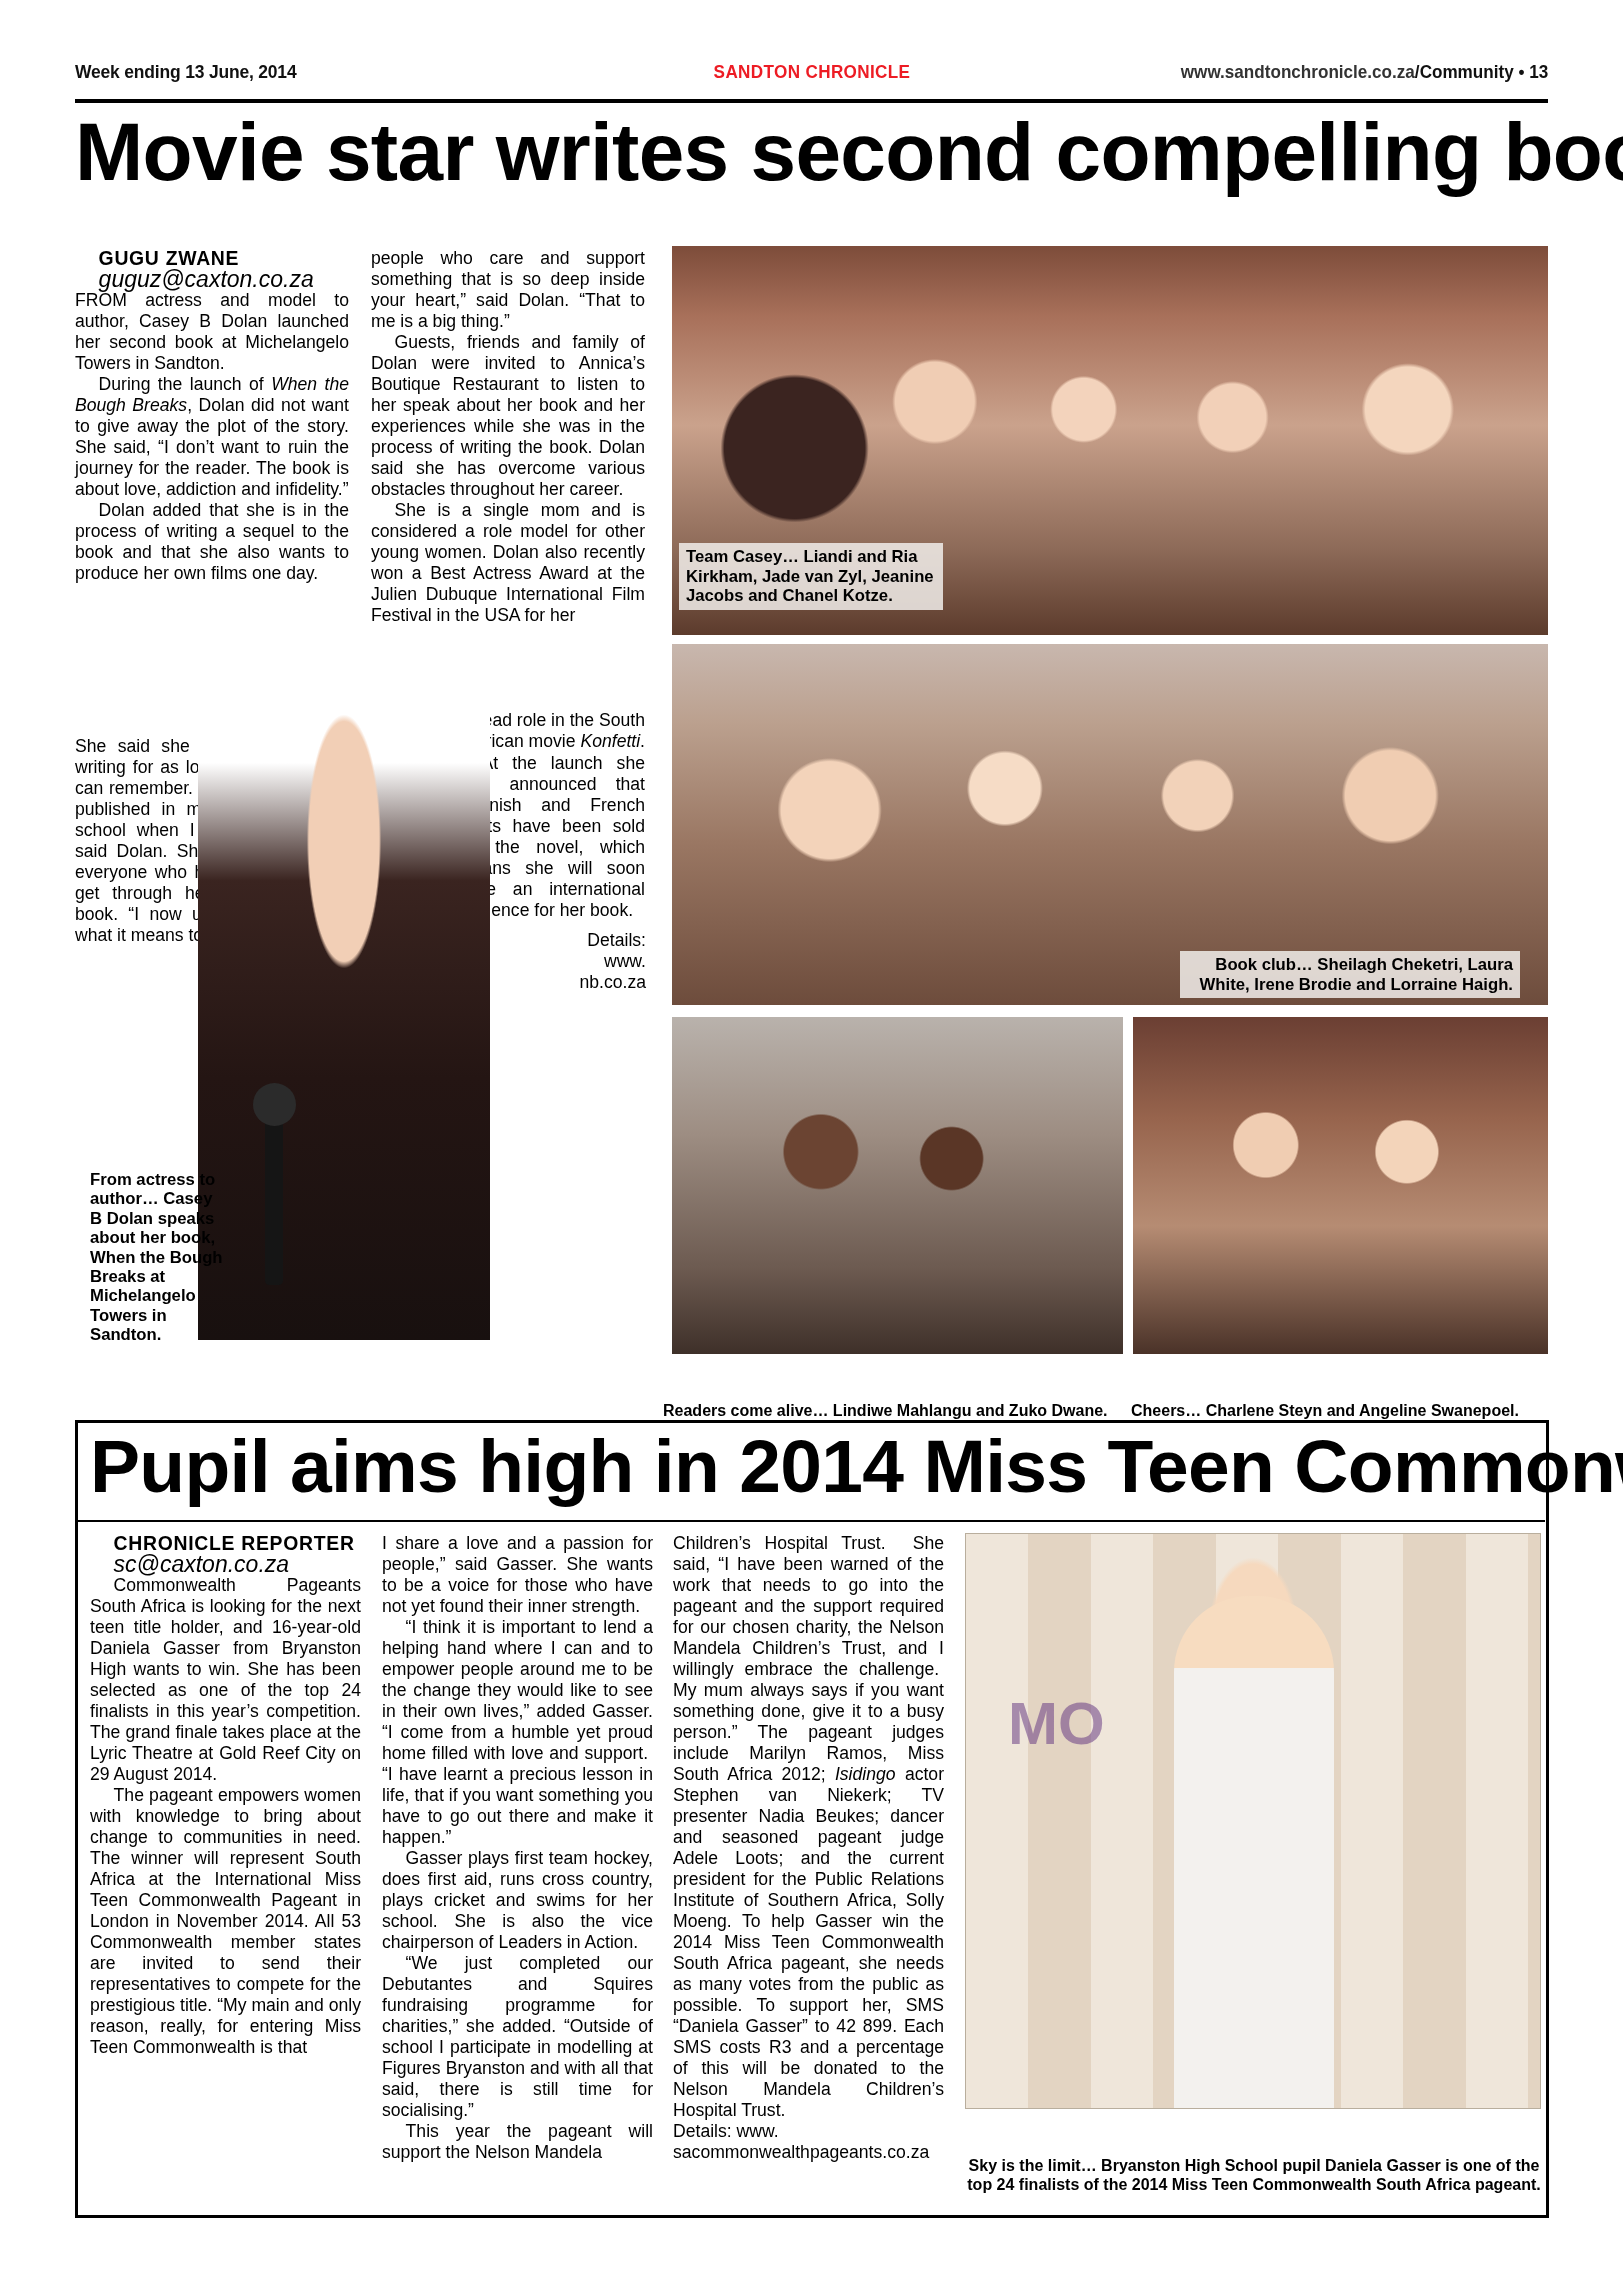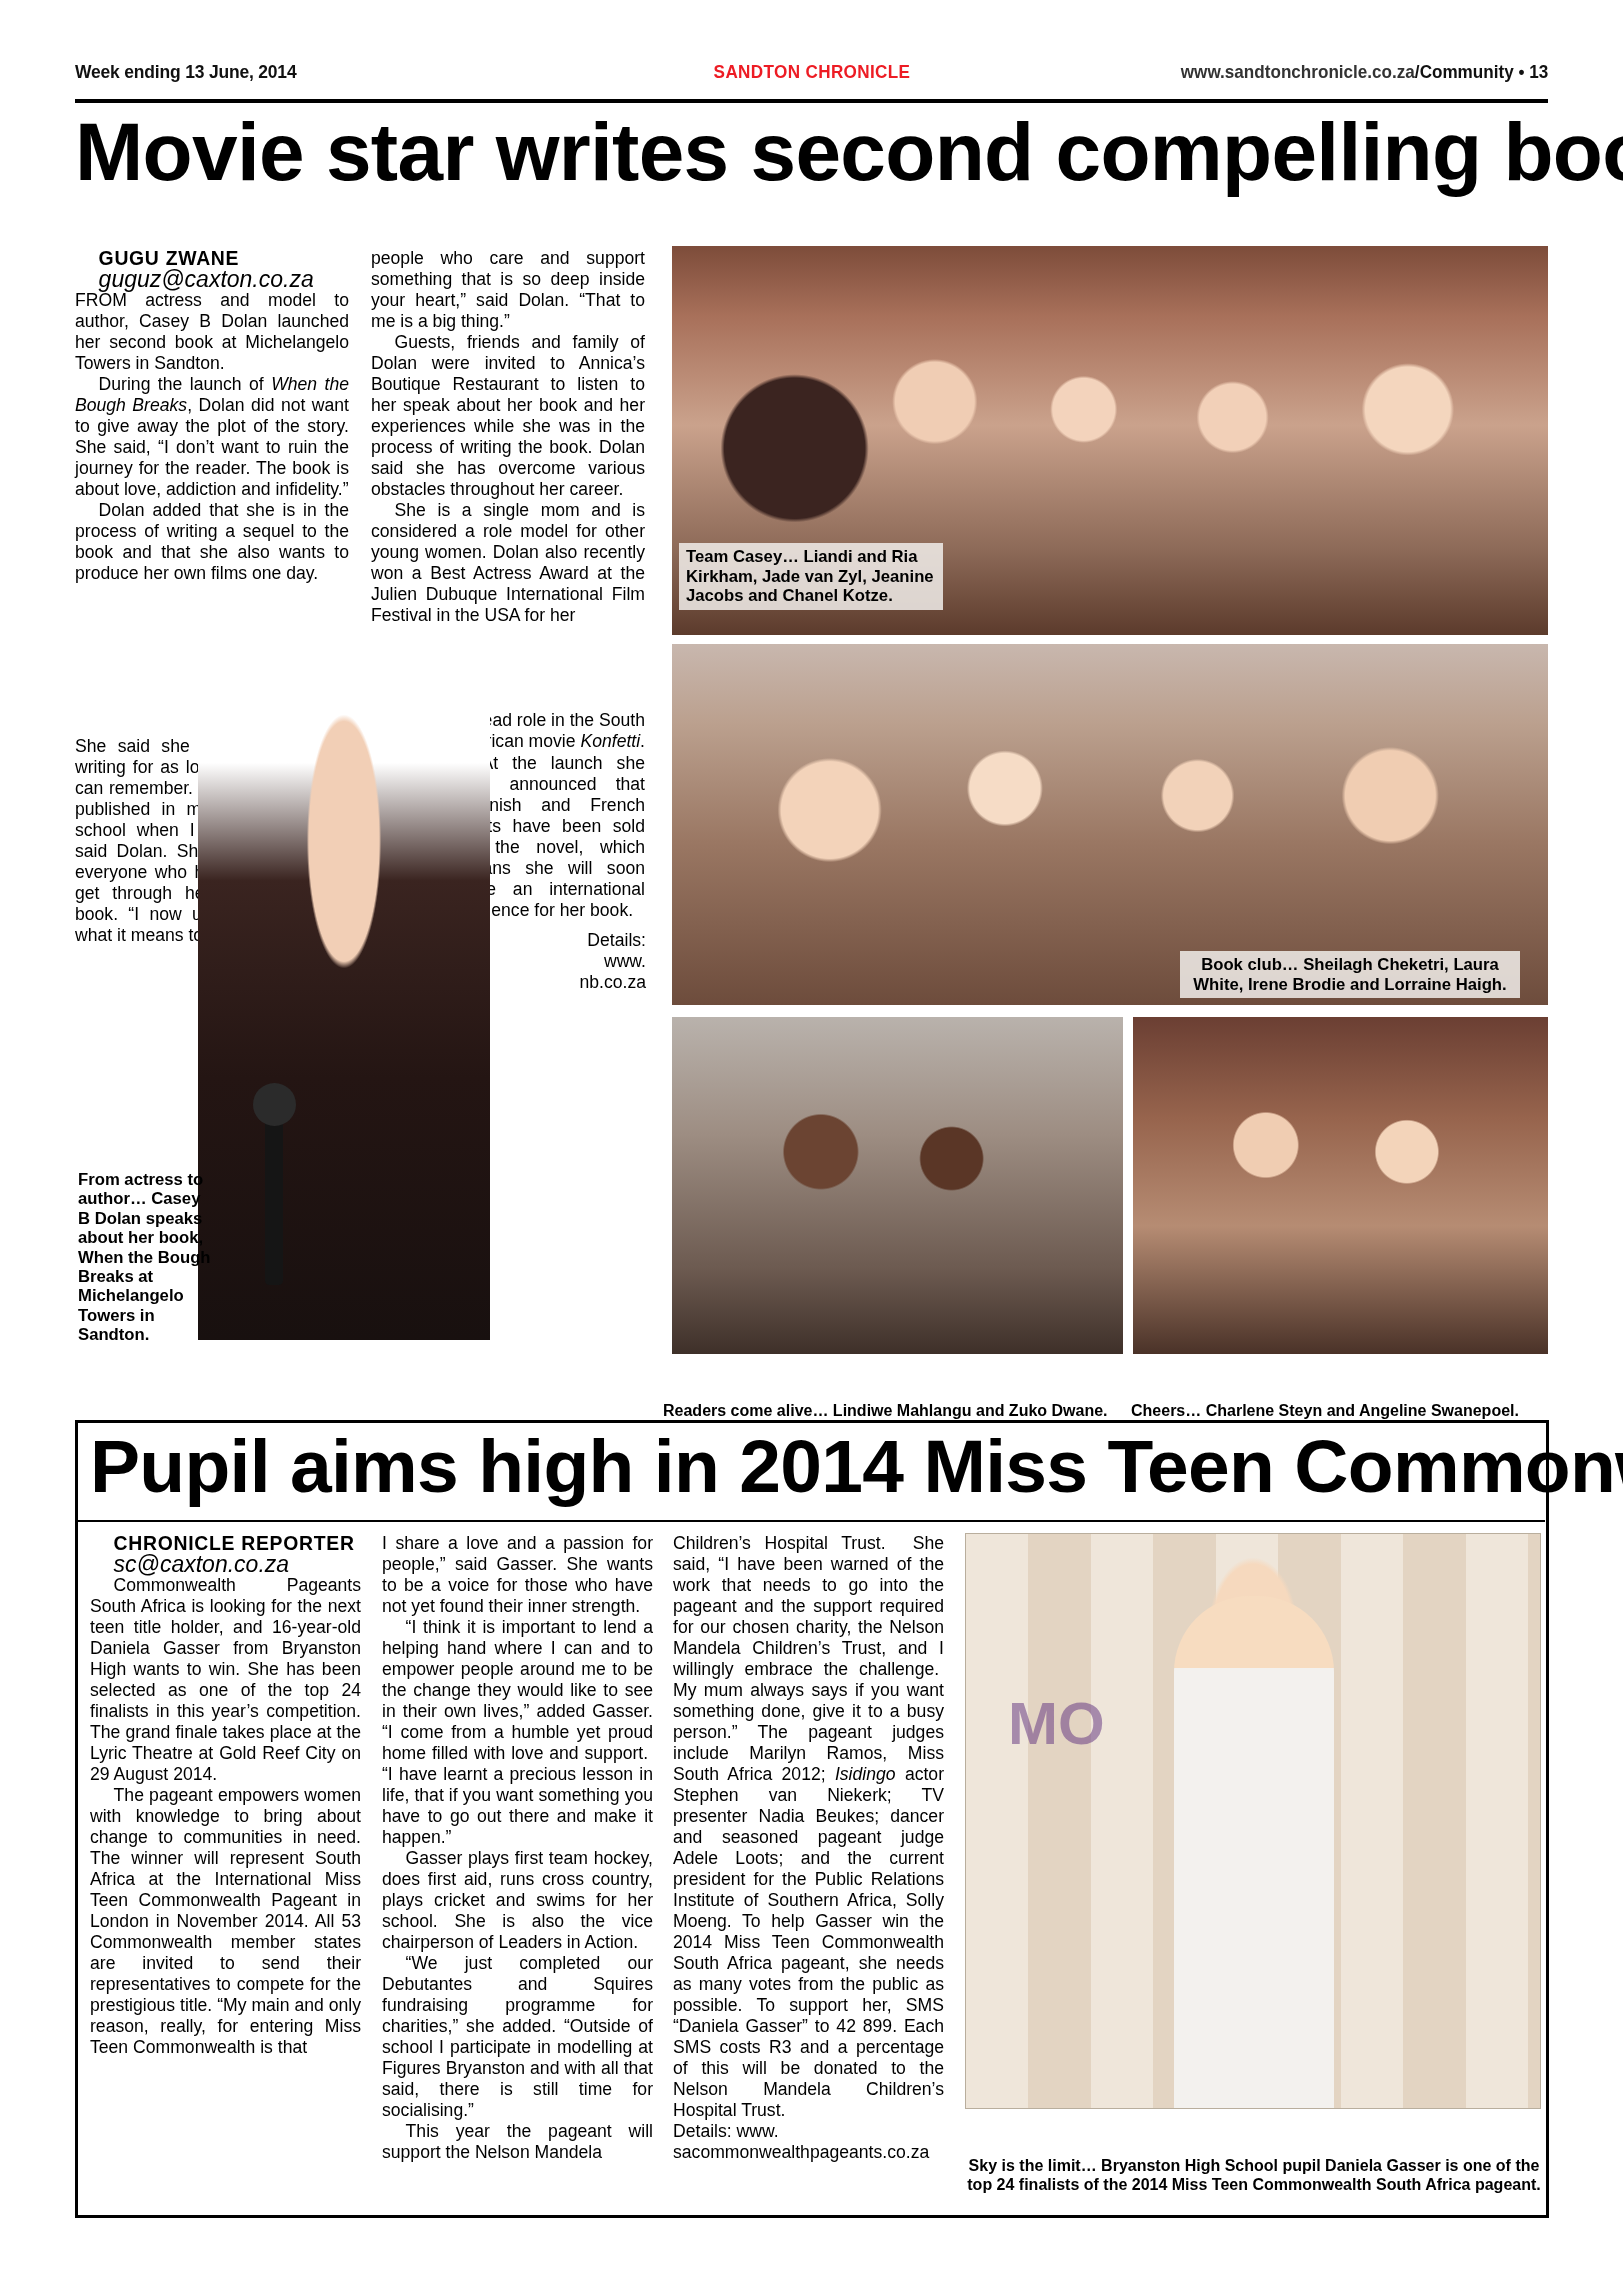--- a/index.html
+++ b/index.html
@@ -144,27 +144,27 @@
     <p>Details:</p>
     <p>www.</p>
     <p>nb.co.za</p>
   </div>
 
   <div class="photo ph-dolan" style="left:198px;top:684px;width:292px;height:656px;border-radius:8.3px 8.3px 0 0;"></div>
 
   <div style="position:absolute;left:265px;top:1111px;width:18px;height:174px;background:#151515;border-radius:4.2px;"></div>
   <div style="position:absolute;left:253px;top:1083px;width:43px;height:43px;background:#2b2b2b;border-radius:50%;"></div>
 
-  <div class="cap" style="left:78px;top:1170px;width:139px;">From actress to author… Casey B Dolan speaks about her book, When the Bough Breaks at Michelangelo Towers in Sandton.</div>
+  <div class="cap" style="left:90px;top:1170px;width:139px;">From actress to author… Casey B Dolan speaks about her book, When the Bough Breaks at Michelangelo Towers in Sandton.</div>
 
   <div class="photo ph-group1" style="left:672px;top:246px;width:876px;height:389px;"></div>
   <div class="cap capwhite" style="left:679px;top:543px;width:250px;">Team Casey… Liandi and Ria Kirkham, Jade van Zyl, Jeanine Jacobs and Chanel Kotze.</div>
 
   <div class="photo ph-group2" style="left:672px;top:644px;width:876px;height:361px;"></div>
-  <div class="cap capwhite" style="left:1180px;top:951px;width:326px;text-align:center;">Book club… Sheilagh Cheketri, Laura White, Irene Brodie and Lorraine Haigh.</div>
+  <div class="cap capwhite" style="left:1180px;top:951px;width:326px;text-align:right;">Book club… Sheilagh Cheketri, Laura White, Irene Brodie and Lorraine Haigh.</div>
 
   <div class="photo ph-two" style="left:672px;top:1017px;width:451px;height:337px;"></div>
   <div class="photo ph-two2" style="left:1133px;top:1017px;width:415px;height:337px;"></div>
 
   <div class="cap capsmall" style="left:663px;top:1361px;width:458px;">Readers come alive… Lindiwe Mahlangu and Zuko Dwane.</div>
   <div class="cap capsmall" style="left:1131px;top:1361px;width:423px;">Cheers… Charlene Steyn and Angeline Swanepoel.</div>
 
   <div class="box2"></div>
 
   <div class="headline2" style="position:absolute;left:90px;top:1429px;width:1451px;">Pupil aims high in 2014 Miss Teen Commonwealth South Africa</div>

